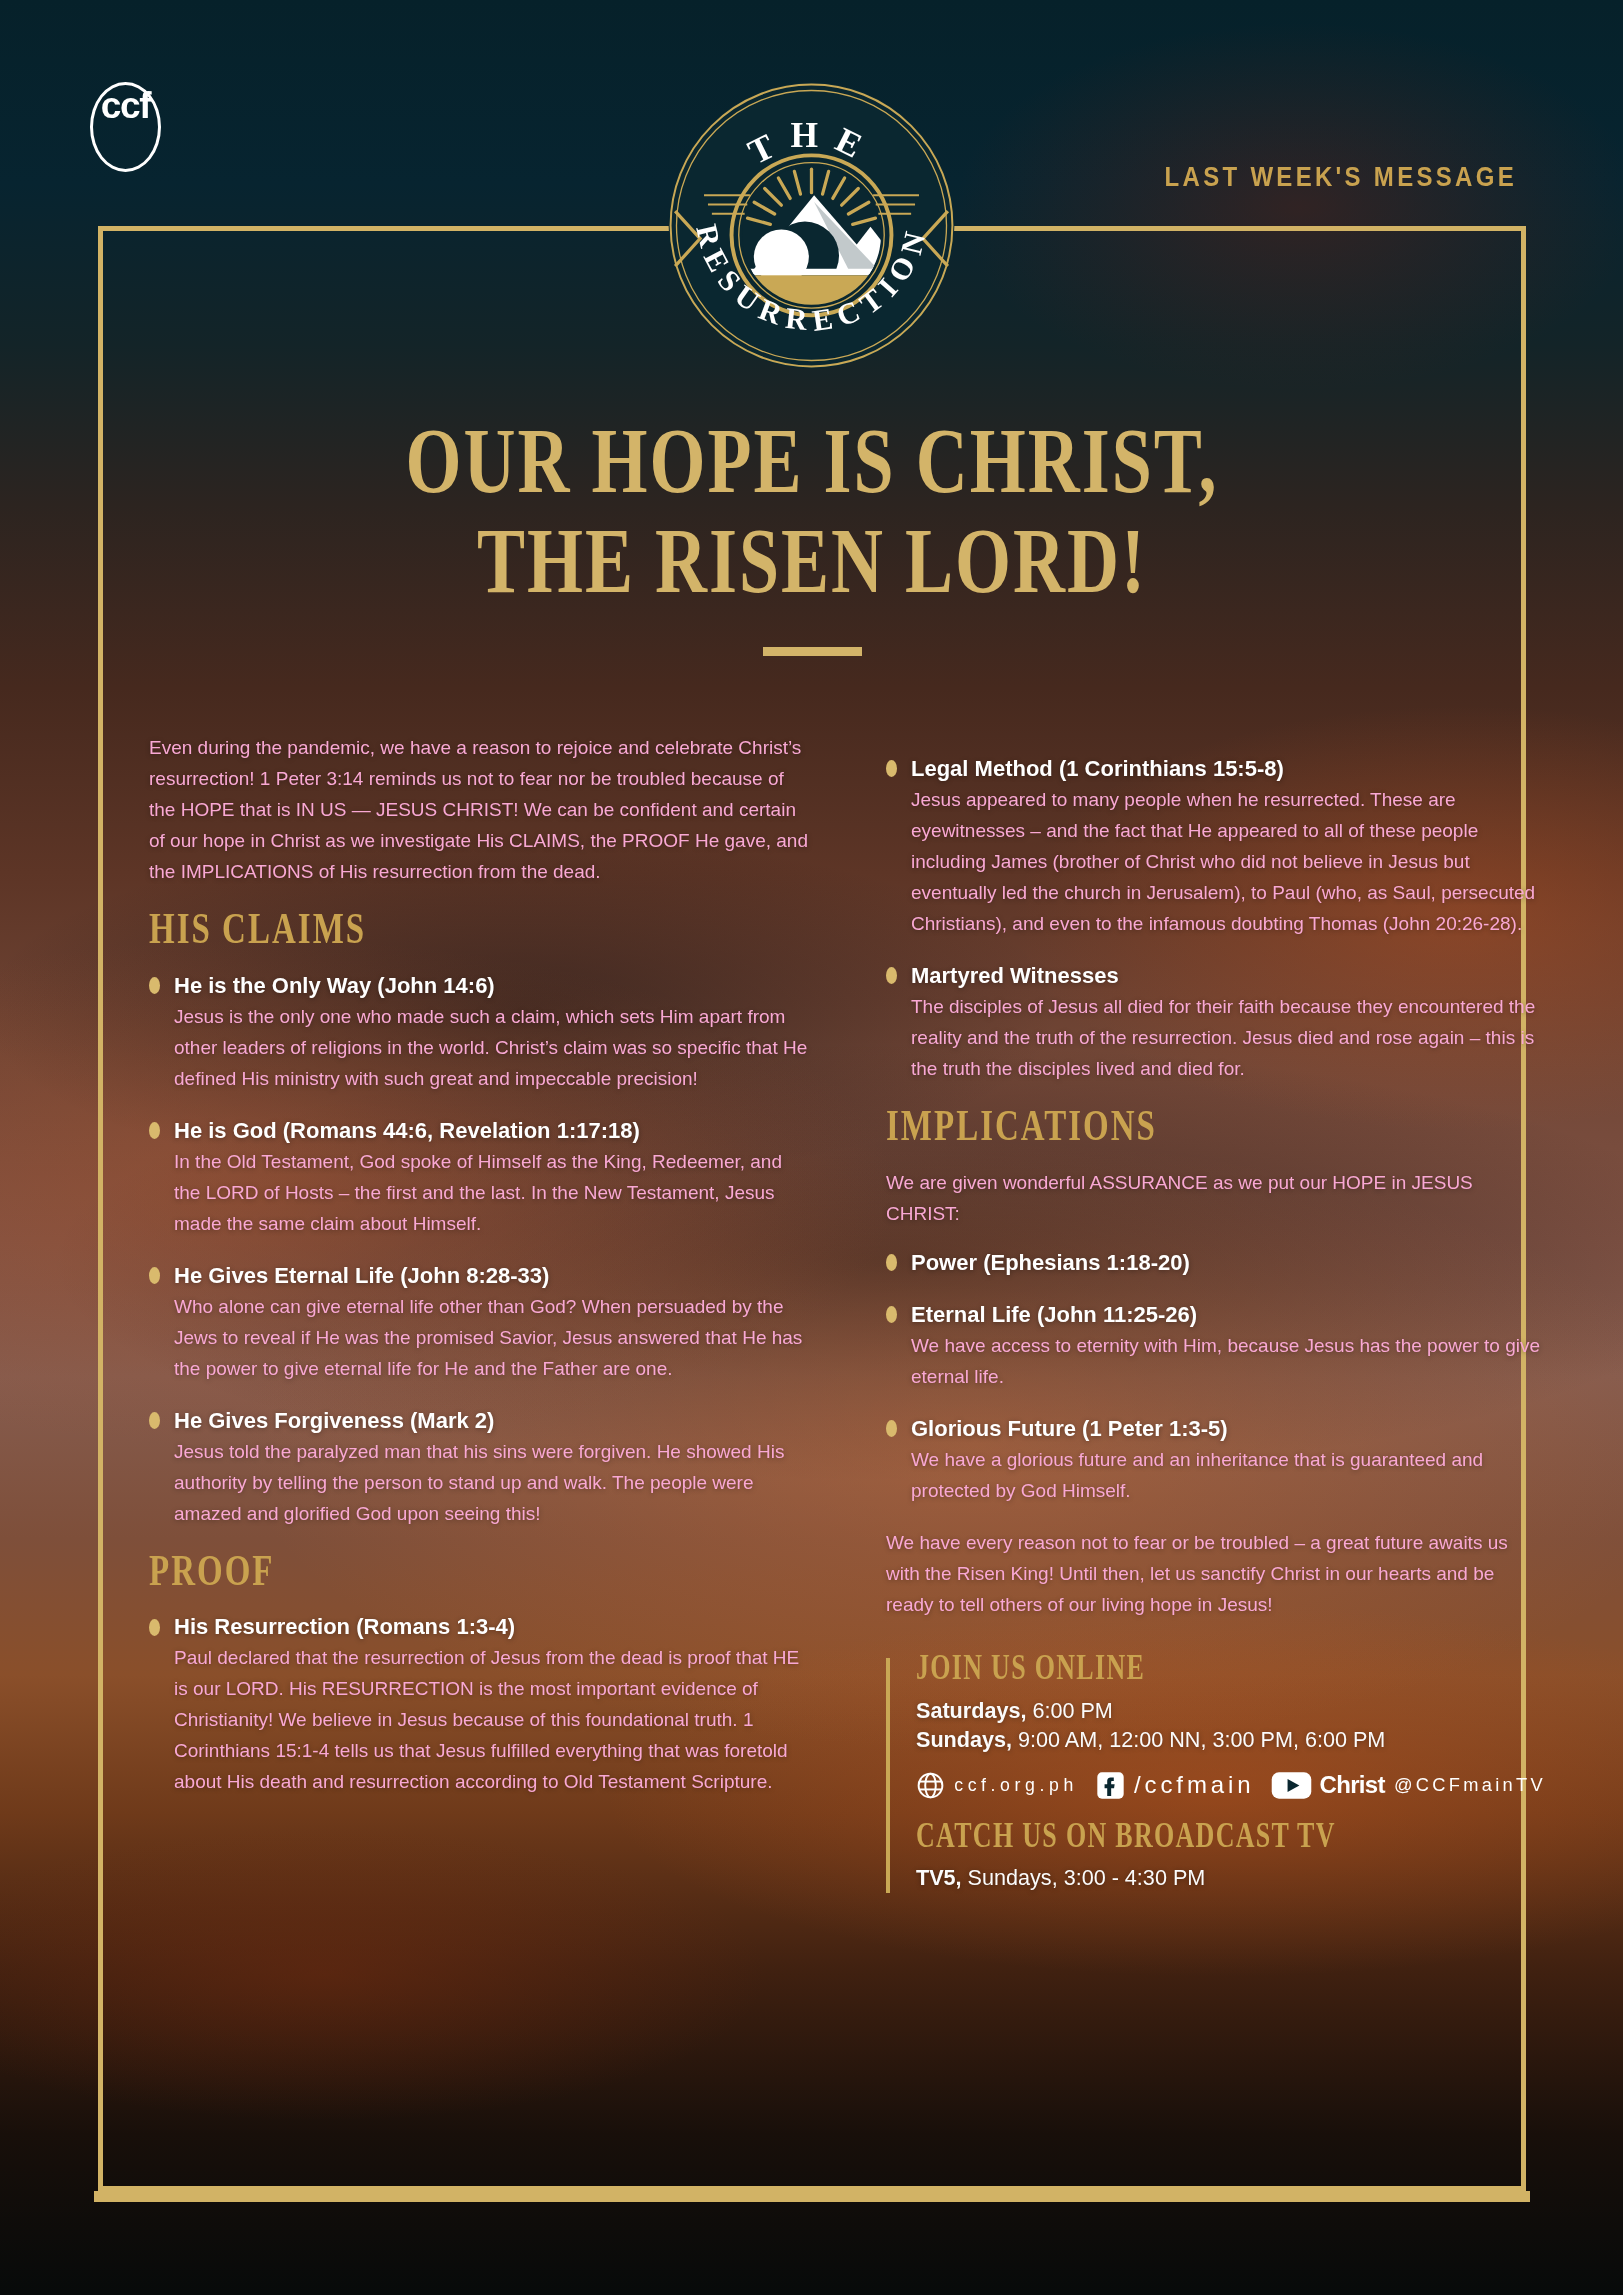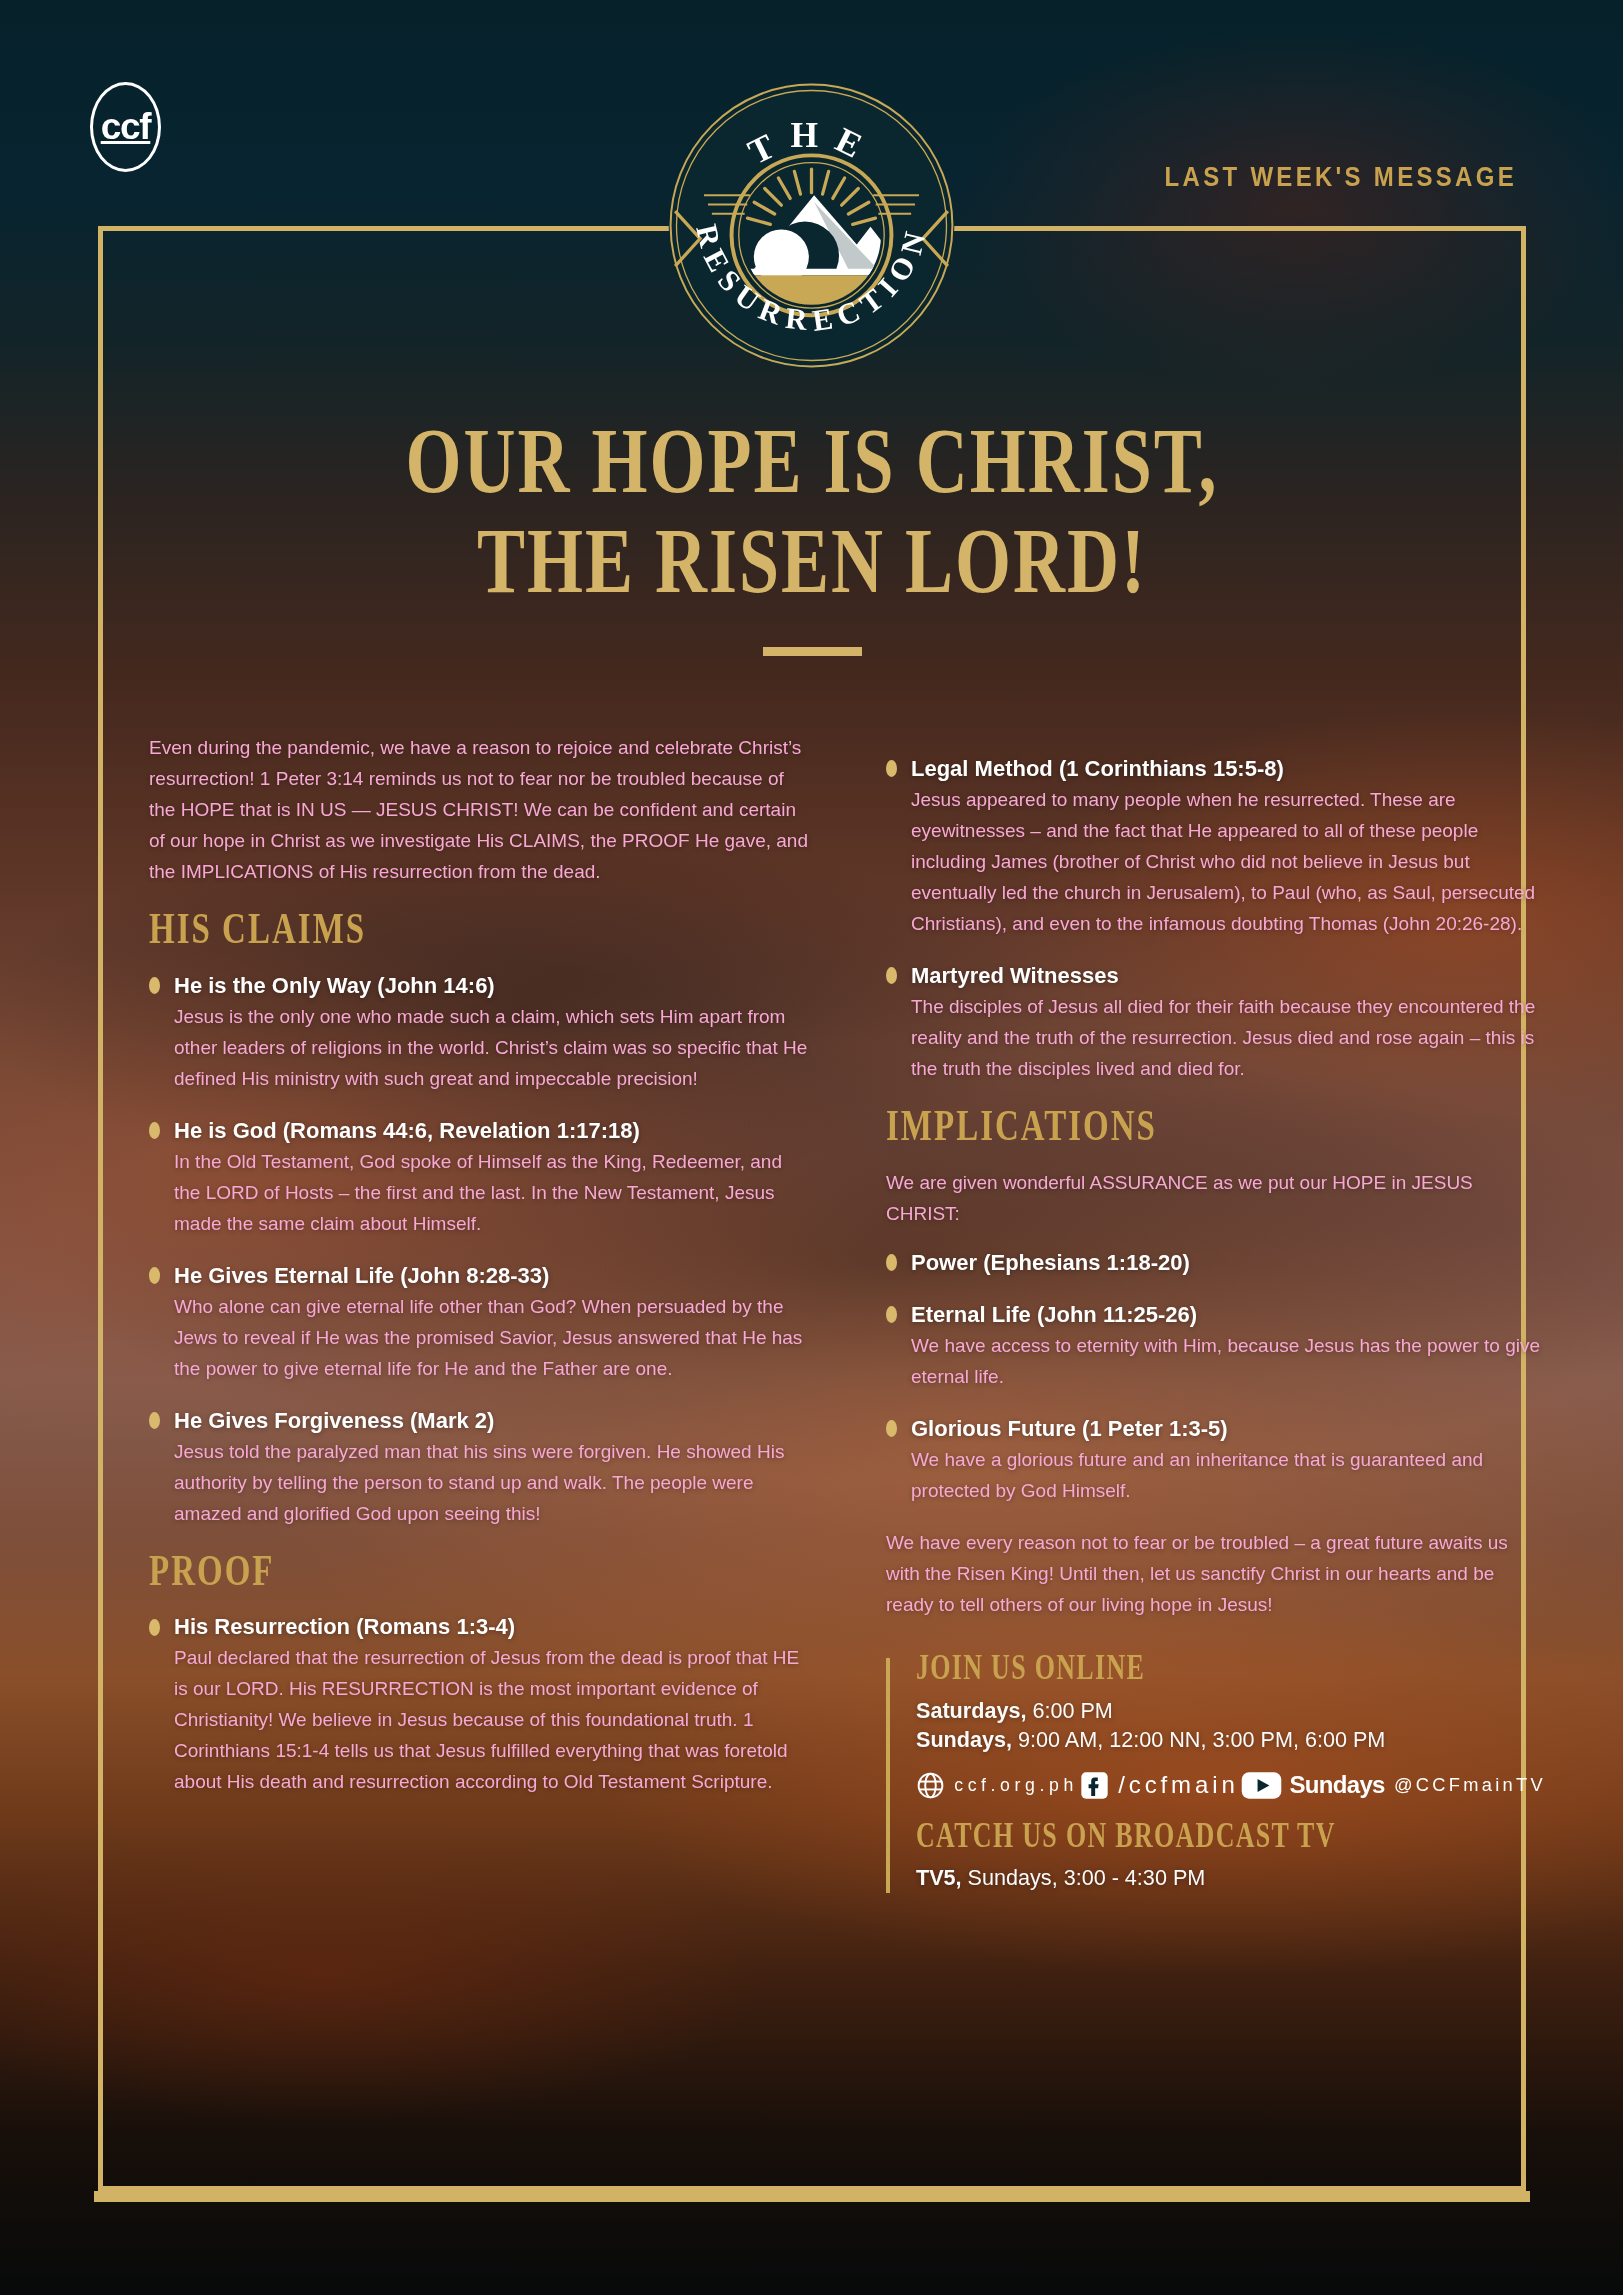--- a/index.html
+++ b/index.html
@@ -22,22 +22,22 @@
       linear-gradient(180deg,#06212a 0%,#072430 8%,#132428 15%,#2c2420 22%,#46291e 30%,
         #5d3526 38%,#714636 46%,#7f5244 54%,#865c4e 60%,#7e4f3a 67%,#8a4f2a 73%,
         #6f3a1a 79%,#3f2010 86%,#180f0a 93%,#070a0a 100%);
   }
   
   .frame{position:absolute;left:98px;top:226px;right:98px;bottom:104px;border:5.2px solid #d2b365;}
   .frame-base{position:absolute;left:94px;right:94px;top:2191px;height:10.5px;background:#d2b365;}
   
   .ccf{
     position:absolute;left:90px;top:82px;width:65px;height:84px;border:3.9px solid #fff;
-    border-radius:50%;display:flex;align-items:center;justify-content:center;
-    color:#fff;font-weight:700;font-size:37px;letter-spacing:-1.3px;text-decoration:underline;
+    border-radius:50%;display:flex;justify-content:center;
+    color:#fff;font-weight:700;font-size:37px;letter-spacing:-1.3px;
   }
   
   .last-week{
     position:absolute;top:160px;right:107px;color:#c9a24f;font-weight:700;
     font-size:24px;letter-spacing:3.3px;transform:scaleY(1.18);transform-origin:100% 0;
     white-space:nowrap;
   }
   
   .badge{position:absolute;left:666px;top:80px;width:291px;height:291px;}
   
@@ -259,21 +259,21 @@
             <path d="M27 10 h-5 c-3.3 0 -5 2.2 -5 5 v5 h-4 v6 h4 v12 h6 V26 h4.4 l0.9 -6 H23 v-3.4 c0 -1.2 0.6 -1.6 1.8 -1.6 H27 Z" fill="#0a2730"></path>
           </svg>
           <span class="fb-handle">/ccfmain</span>
         </span>
         <span class="gap2"></span>
         <span class="grp">
           <svg width="41" height="29" viewBox="0 0 62 44">
             <rect x="1" y="2" width="60" height="40" rx="11" fill="#fff"></rect>
             <path d="M25 12 L43 22 L25 32 Z" fill="#0a2730"></path>
           </svg>
-          <span class="yt-word">Sundays</span>
+          <span class="yt-word">Christ</span>
           <span class="yt-handle">@CCFmainTV</span>
         </span>
       </div>
 
       <h4 class="gold-head">
         <span class="stretch">CATCH US ON BROADCAST TV</span>
       </h4>
       <p class="sched"><strong>TV5,</strong><span> Sundays, 3:00 - 4:30 PM</span></p>
     </div>
   </div>

